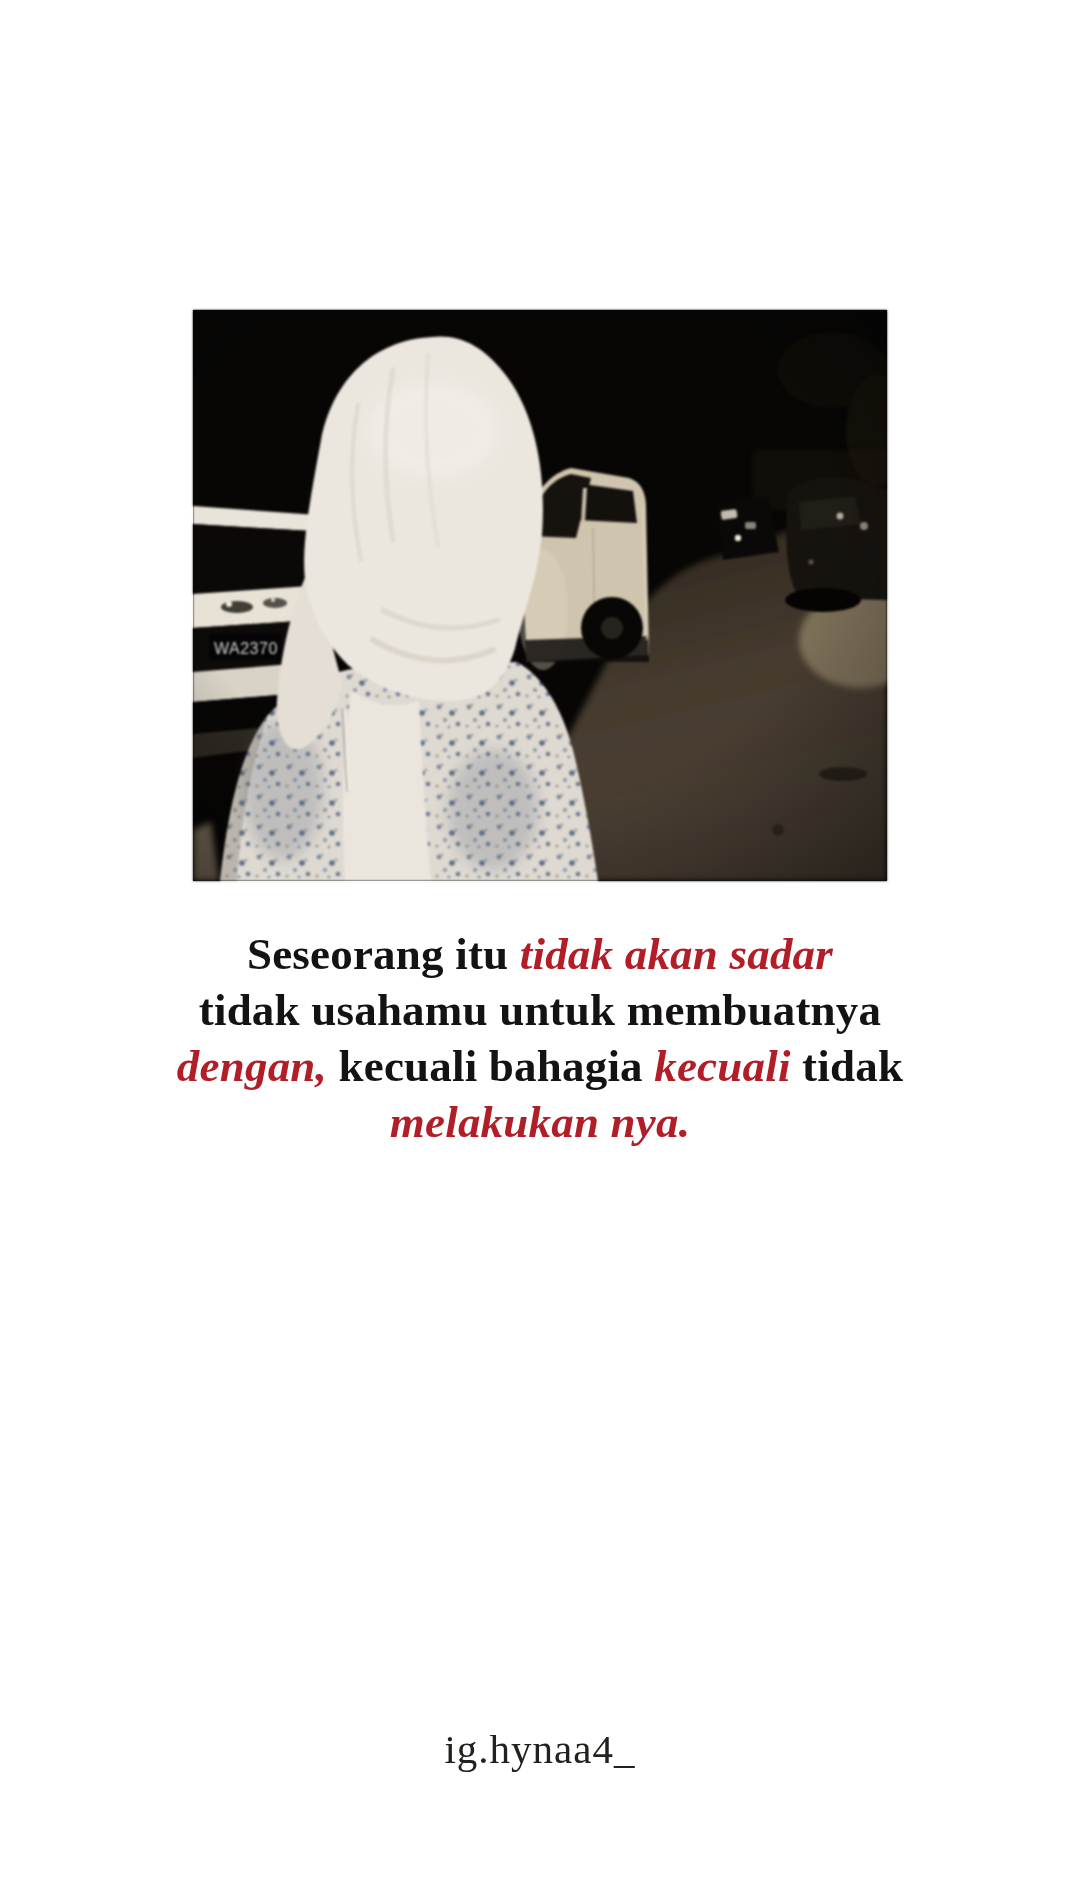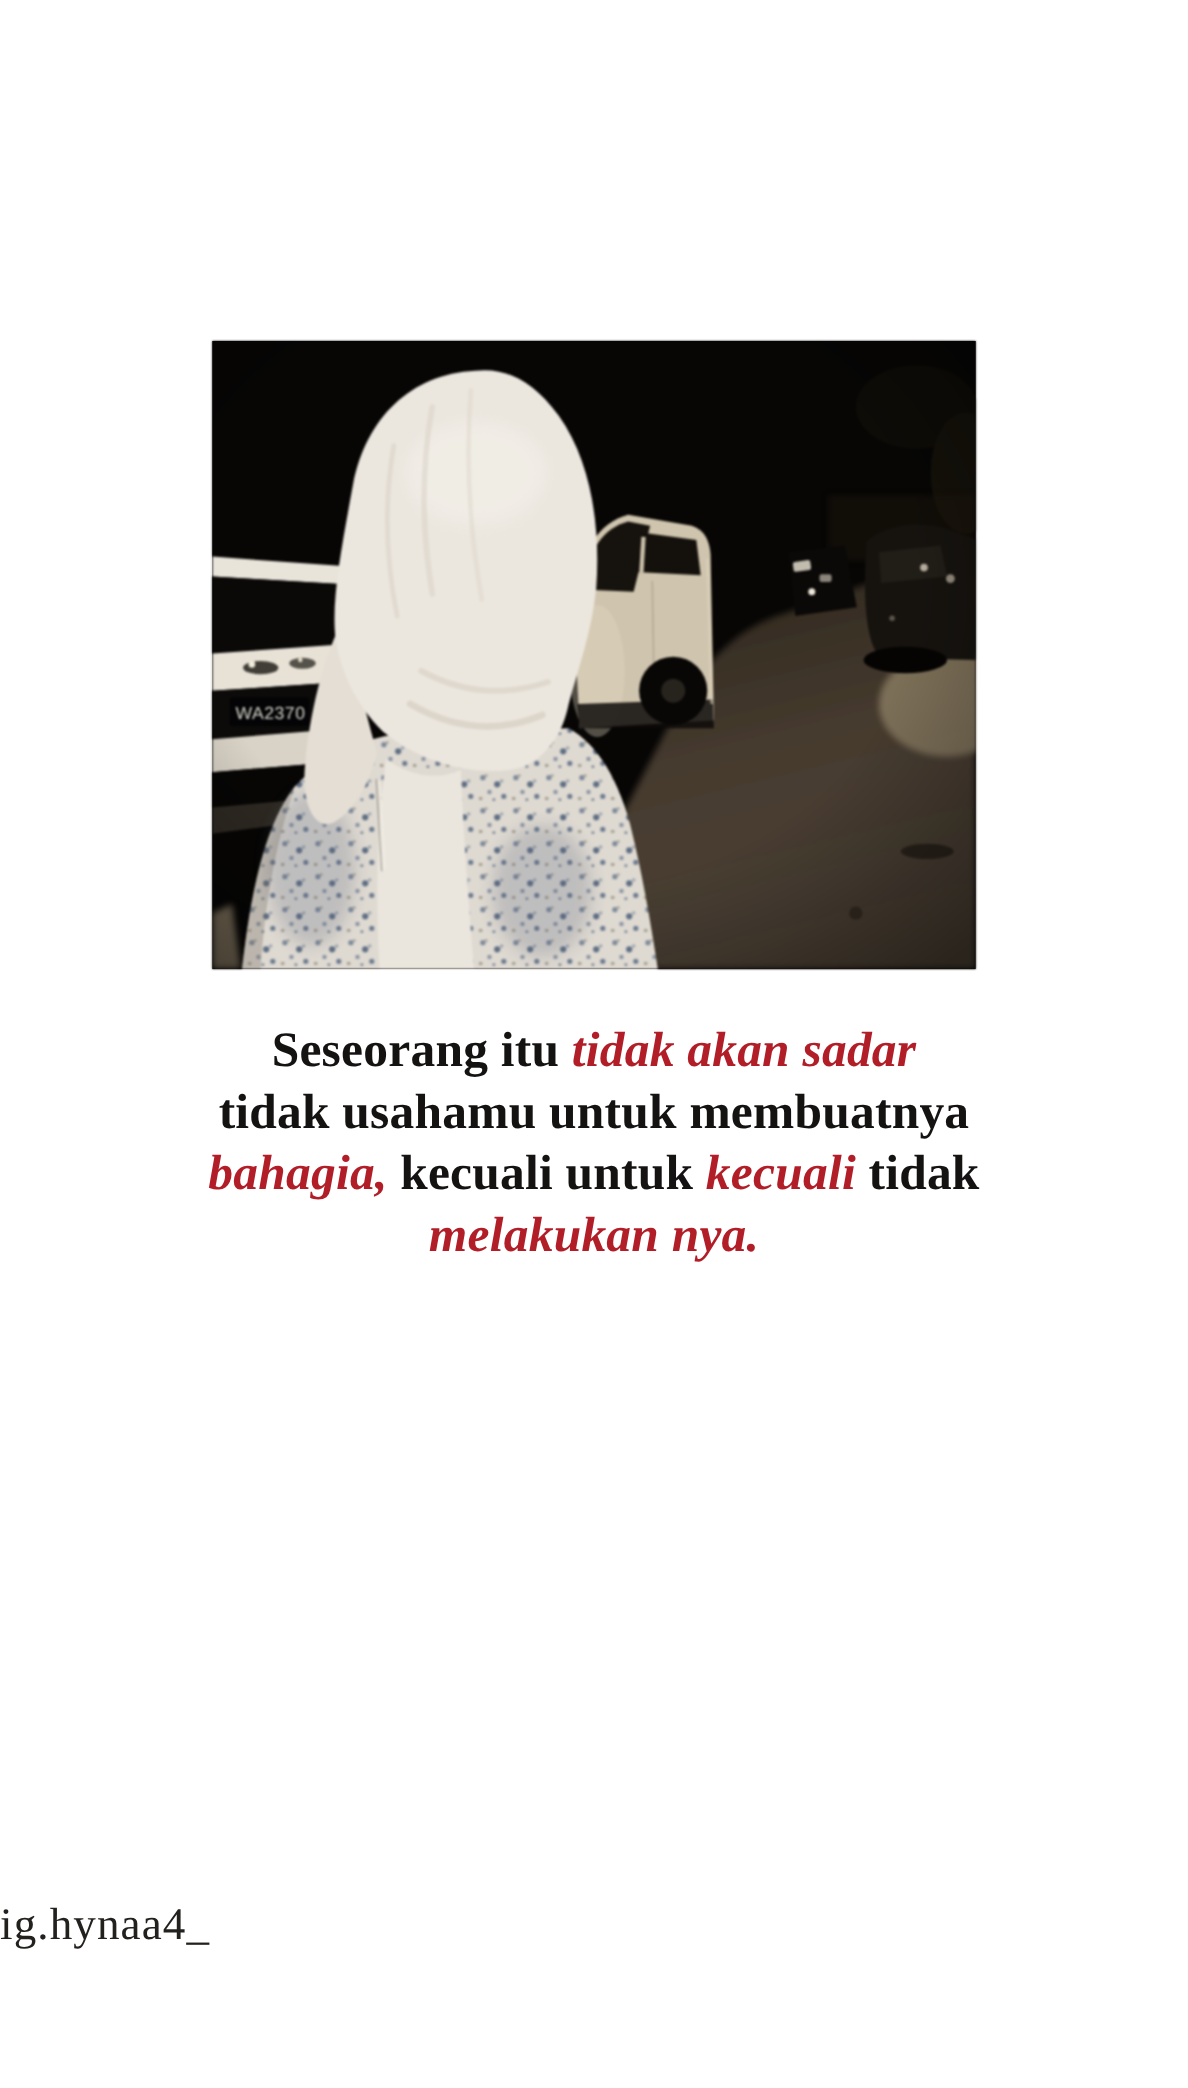--- a/index.html
+++ b/index.html
@@ -20,21 +20,21 @@
     text-align:center;
     font-size:45px;line-height:56px;font-weight:600;
     color:var(--q-black,#151312);
     letter-spacing:0.2px;
   }
   .qline{white-space:nowrap;}
   .seg-black{color:var(--q-black,#151312);}
   .seg-red{color:var(--q-red,#b21e28);font-style:italic;}
   .watermark{
     position:absolute;top:1725px;left:0;width:1080px;
-    text-align:left;
+    text-align:center;
     font-size:41px;line-height:48px;font-weight:400;
     color:var(--wm-color,#23211e);
     letter-spacing:1px;
   }
 </style>
 </head>
 <body>
 
 <div class="canvas">
 
@@ -154,19 +154,19 @@
           <path d="M 180 330 Q 240 365 300 340" stroke="#d2cabc" stroke-width="6" opacity="0.6"></path>
           <path d="M 190 300 Q 245 330 305 310" stroke="#d2cabc" stroke-width="5" opacity="0.5"></path>
         </g>
       </g>
     </svg>
   </div>
 
   <div class="quote">
     <div class="qline"><span class="seg-black">Seseorang itu </span><span class="seg-red">tidak akan sadar</span></div>
     <div class="qline"><span class="seg-black">tidak usahamu untuk membuatnya</span></div>
-    <div class="qline"><span class="seg-red">bahagia,</span><span class="seg-black"> kecuali untuk </span><span class="seg-red">kecuali</span><span class="seg-black"> tidak</span></div>
+    <div class="qline"><span class="seg-red">dengan,</span><span class="seg-black"> kecuali bahagia </span><span class="seg-red">kecuali</span><span class="seg-black"> tidak</span></div>
     <div class="qline"><span class="seg-red">melakukan nya.</span></div>
   </div>
 
   <div class="watermark">ig.hynaa4_</div>
 
 </div>
 
 </body></html>

